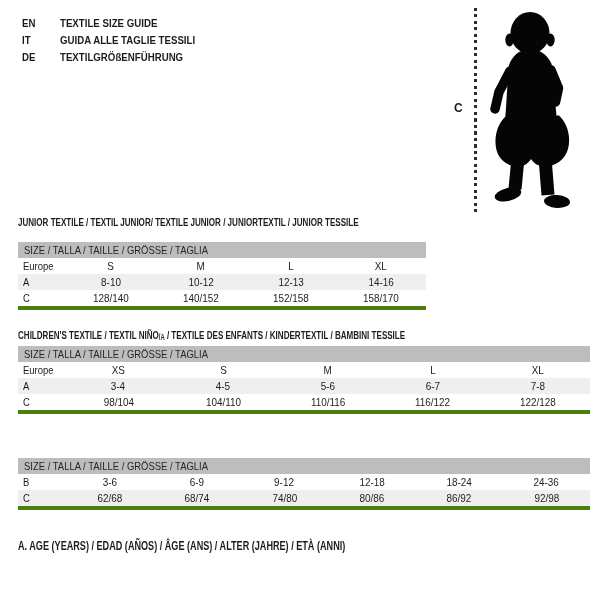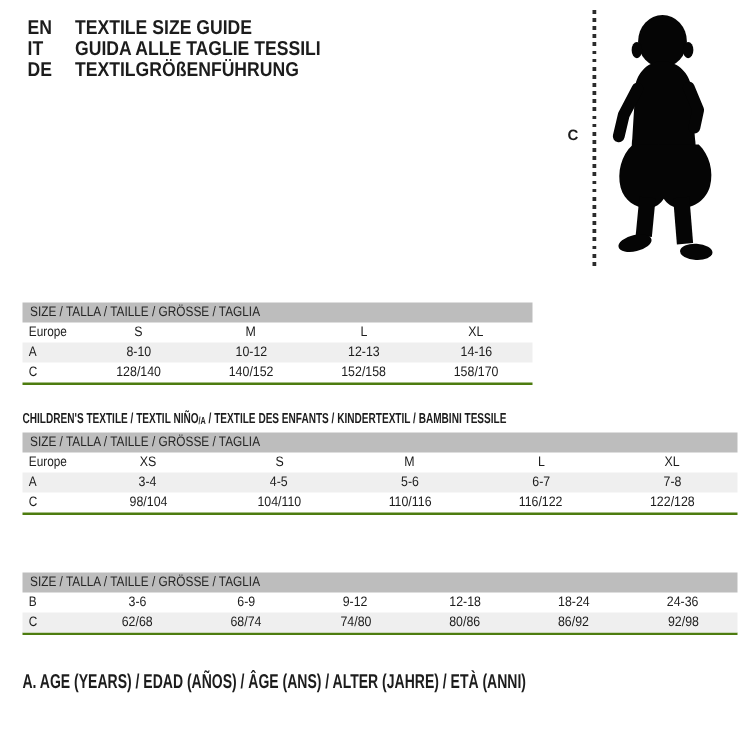--- a/index.html
+++ b/index.html
@@ -8,45 +8,45 @@
     font-family:"Liberation Sans",sans-serif;color:#1c1c1c;
   }
   
   .sq70{display:inline-block;transform:scaleX(0.70);transform-origin:0 50%;white-space:nowrap;}
   .sq86{display:inline-block;transform:scaleX(0.86);transform-origin:0 50%;white-space:nowrap;}
   .sq88{display:inline-block;transform:scaleX(0.88);transform-origin:0 50%;white-space:nowrap;}
   .sqc{display:inline-block;transform:scaleX(0.90);transform-origin:50% 50%;white-space:nowrap;}
 
   
   .lang-list{position:absolute;left:22px;top:14px;}
-  .lang-row{display:flex;height:17.3px;align-items:center;font-size:16px;font-weight:bold;}
+  .lang-row{display:flex;height:17.3px;align-items:center;font-size:11px;font-weight:bold;}
   .lang-code{width:38px;}
 
   
   .dash-line{position:absolute;left:474px;top:8px;width:3px;height:205px;
     background:repeating-linear-gradient(to bottom,#2b2b2b 0px,#2b2b2b 3px,transparent 3px,transparent 6.5px);}
   .figure-label{position:absolute;left:454px;top:101px;font-size:12px;font-weight:bold;}
   .baby{position:absolute;left:481px;top:8px;width:110px;height:202px;}
 
   
   .sec-title{position:absolute;left:18px;font-size:11.5px;font-weight:bold;line-height:13px;}
   .tsub{font-size:0.72em;vertical-align:-1px;}
 
   
-  .size-table{position:absolute;left:18px;border-bottom:2px solid #4d7c0f;}
+  .size-table{position:absolute;left:18px;border-bottom:4px solid #4d7c0f;}
   .thead{height:16px;background:#bdbdbd;display:flex;align-items:center;padding-left:6px;
     font-size:11px;color:#262626;box-sizing:border-box;}
   .trow{display:flex;height:16px;align-items:center;font-size:11px;}
   .trow.alt{background:#efefef;}
   .cl{width:48px;padding-left:5px;box-sizing:border-box;text-align:left;}
   .cv{flex:1;text-align:center;}
 
   
   .footnotes{position:absolute;left:18px;top:537px;}
-  .foot-line{height:15.7px;font-size:16px;font-weight:bold;display:flex;align-items:flex-start;}
+  .foot-line{height:15.7px;font-size:13px;font-weight:bold;display:flex;align-items:flex-end;}
 </style>
 </head>
 <body>
 
 <div class="canvas">
 
   <div class="lang-list">
     <div class="lang-row">
       <span class="lang-code"><span class="sq88">EN</span></span>
       <span class="sq88">TEXTILE SIZE GUIDE</span>
@@ -72,20 +72,23 @@
       <path d="M25,108 C16,116 12.5,130 15.5,142 C18.5,153 28,159 38,158.5 C43.5,158.2 47.5,155 50,151 C52.5,155 57,158.3 63,158.5 C74,158.8 84,152 87,141 C90.2,129 86.5,115.5 78,107.5 Z"></path>
       <line x1="37" y1="150" x2="34" y2="181" stroke="#050505" stroke-width="13"></line>
       <line x1="64" y1="150" x2="67" y2="187" stroke="#050505" stroke-width="13"></line>
       <ellipse cx="27" cy="186.5" rx="13.5" ry="6.5" transform="rotate(-13 27 186.5)"></ellipse>
       <ellipse cx="76" cy="193.5" rx="13" ry="6.5" transform="rotate(3 76 193.5)"></ellipse>
       <polyline points="29,63 18,84 14,101" fill="none" stroke="#050505" stroke-width="9.5" stroke-linecap="round" stroke-linejoin="round"></polyline>
       <polyline points="70,62 77.5,80 74.5,94" fill="none" stroke="#050505" stroke-width="9.5" stroke-linecap="round" stroke-linejoin="round"></polyline>
     </g>
   </svg>
 
+  <div class="sec-title" style="top:216px;">
+    <span class="sq70">JUNIOR TEXTILE / TEXTIL JUNIOR/ TEXTILE JUNIOR / JUNIORTEXTIL / JUNIOR TESSILE</span>
+  </div>
   <div class="size-table" style="top:242px;width:408px;">
     <div class="thead">
       <span class="sq86">SIZE / TALLA / TAILLE / GRÖSSE / TAGLIA</span>
     </div>
     <div class="trow">
       <span class="cl"><span class="sq86">Europe</span></span>
       <span class="cv"><span class="sqc">S</span></span>
       <span class="cv"><span class="sqc">M</span></span>
       <span class="cv"><span class="sqc">L</span></span>
       <span class="cv"><span class="sqc">XL</span></span>

